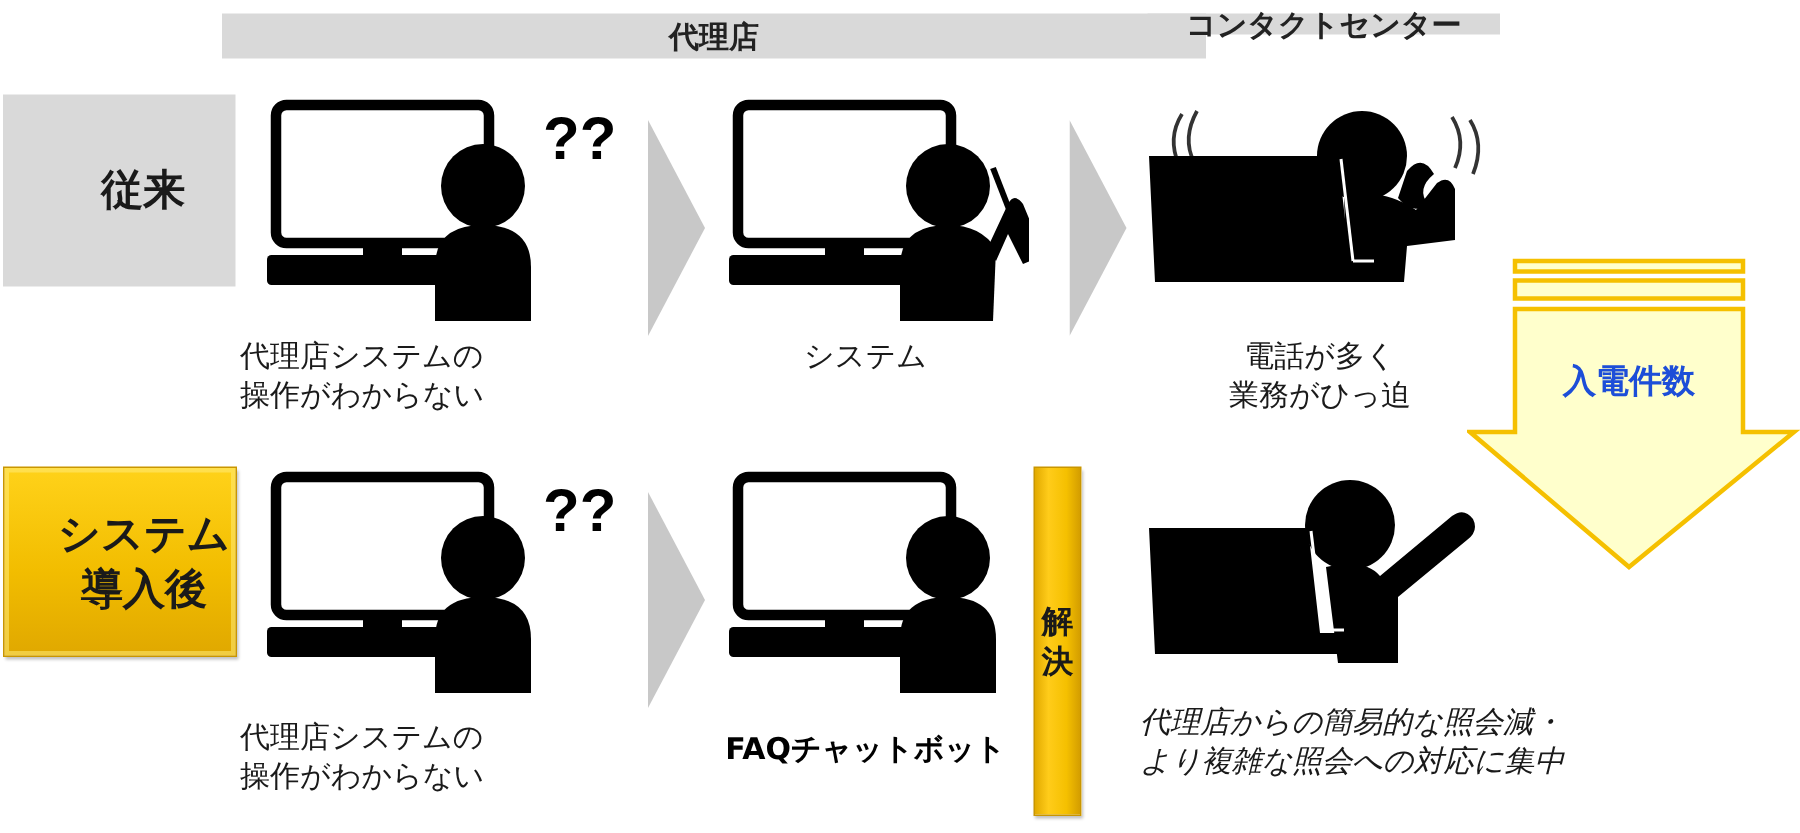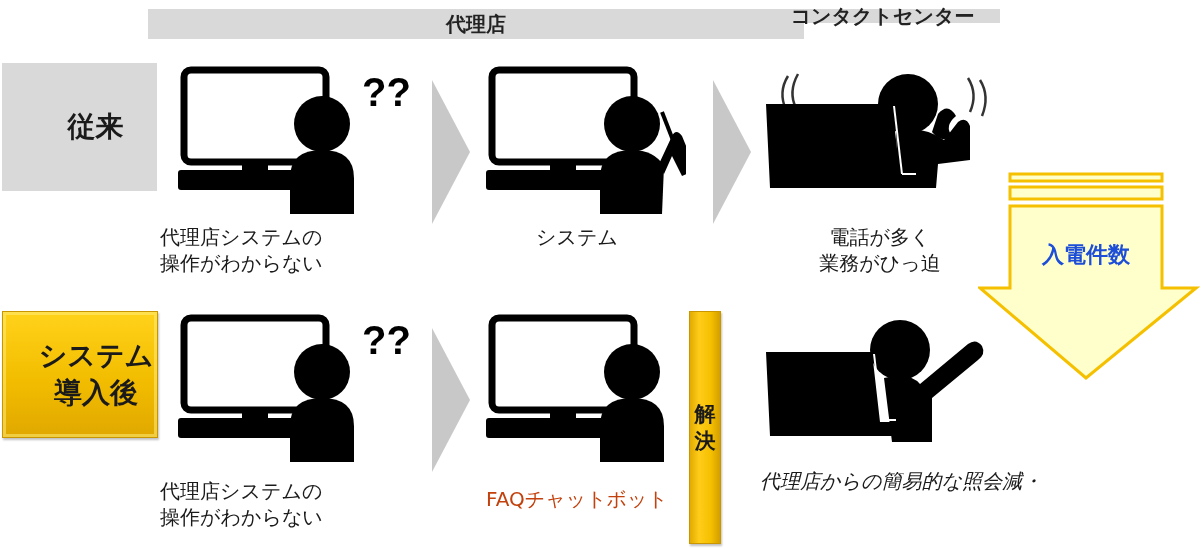--- a/index.html
+++ b/index.html
@@ -7,21 +7,21 @@
          font-family:"DejaVu Sans","Liberation Sans",sans-serif; color:#1a1a1a; }
   .abs { position:absolute; }
   .col-header { background:#d9d9d9; display:flex; align-items:center; justify-content:center;
                 font-weight:bold; font-size:20px; color:#222; }
   .row-label { display:flex; flex-direction:column; align-items:center; justify-content:center;
                font-weight:bold; font-size:28px; text-align:center; line-height:1.3;padding-left:32px; }
   .row-label.gray { background:#d9d9d9; }
   .row-label.gold { background:linear-gradient(180deg,#ffd21a 0%,#f2bd00 55%,#e0a800 100%);
                     border:1px solid #c99600; box-shadow: inset 0 0 0 3px rgba(255,235,120,0.55), 1px 2px 2px rgba(0,0,0,0.25); }
   .caption { font-size:20px; text-align:center; line-height:1.3; white-space:nowrap; }
-  .caption.red { color:#c2410c; font-weight:normal; }
+  .caption.red { color:#000000; font-weight:bold; }
   .solve-bar { background:linear-gradient(90deg,#e2aa00 0%,#ffcc1a 30%,#f5c000 70%,#d49e00 100%);
                border:1px solid #c99600; display:flex; flex-direction:column; align-items:center;
                justify-content:center; font-weight:bold; font-size:21px; line-height:1.25;
                box-shadow:1px 2px 2px rgba(0,0,0,0.25); }
   .arrow-text { font-weight:bold; font-size:22px; text-align:center; line-height:1.35; color:#1d4ed8; }
   svg { display:block; }
 </style>
 </head>
 <body>
 
@@ -144,20 +144,21 @@
   <svg width="240" height="130" viewBox="0 0 240 130">
     <circle cx="140" cy="38" r="30" fill="#000"></circle>
     <path d="M124 66 Q150 60 160 72 L208 32 Q216 26 222 34 Q226 42 218 48 L172 86 L172 130 L132 130 Z" fill="#000"></path>
     <polygon points="6,40 112,40 120,110 134,110 134,124 10,124" fill="#000"></polygon>
     <line x1="114" y1="42" x2="122" y2="108" stroke="#fff" stroke-width="2"></line>
     <line x1="122" y1="108" x2="136" y2="108" stroke="#fff" stroke-width="2"></line>
   </svg>
 </div>
 <div class="abs caption" style="left:760px;top:468px;width:300px;text-align:left;font-style:italic;">
   <div>代理店からの簡易的な照会減・</div>
+  <div>より複雑な照会への対応に集中</div>
 </div>
 
 <div class="abs" style="left:978px;top:172px;width:222px;height:210px;">
   <svg width="222" height="210" viewBox="0 0 222 210">
     <rect x="32" y="2" width="152" height="7" fill="#ffffcc" stroke="#f5c000" stroke-width="3"></rect>
     <rect x="32" y="15" width="152" height="12" fill="#ffffcc" stroke="#f5c000" stroke-width="3"></rect>
     <polygon points="32,34 184,34 184,116 218,116 108,206 2,116 32,116" fill="#ffffcc" stroke="#f5c000" stroke-width="3" stroke-linejoin="miter"></polygon>
   </svg>
   <div class="abs arrow-text" style="left:30px;top:68px;width:156px;">
     <div>入電件数</div>

